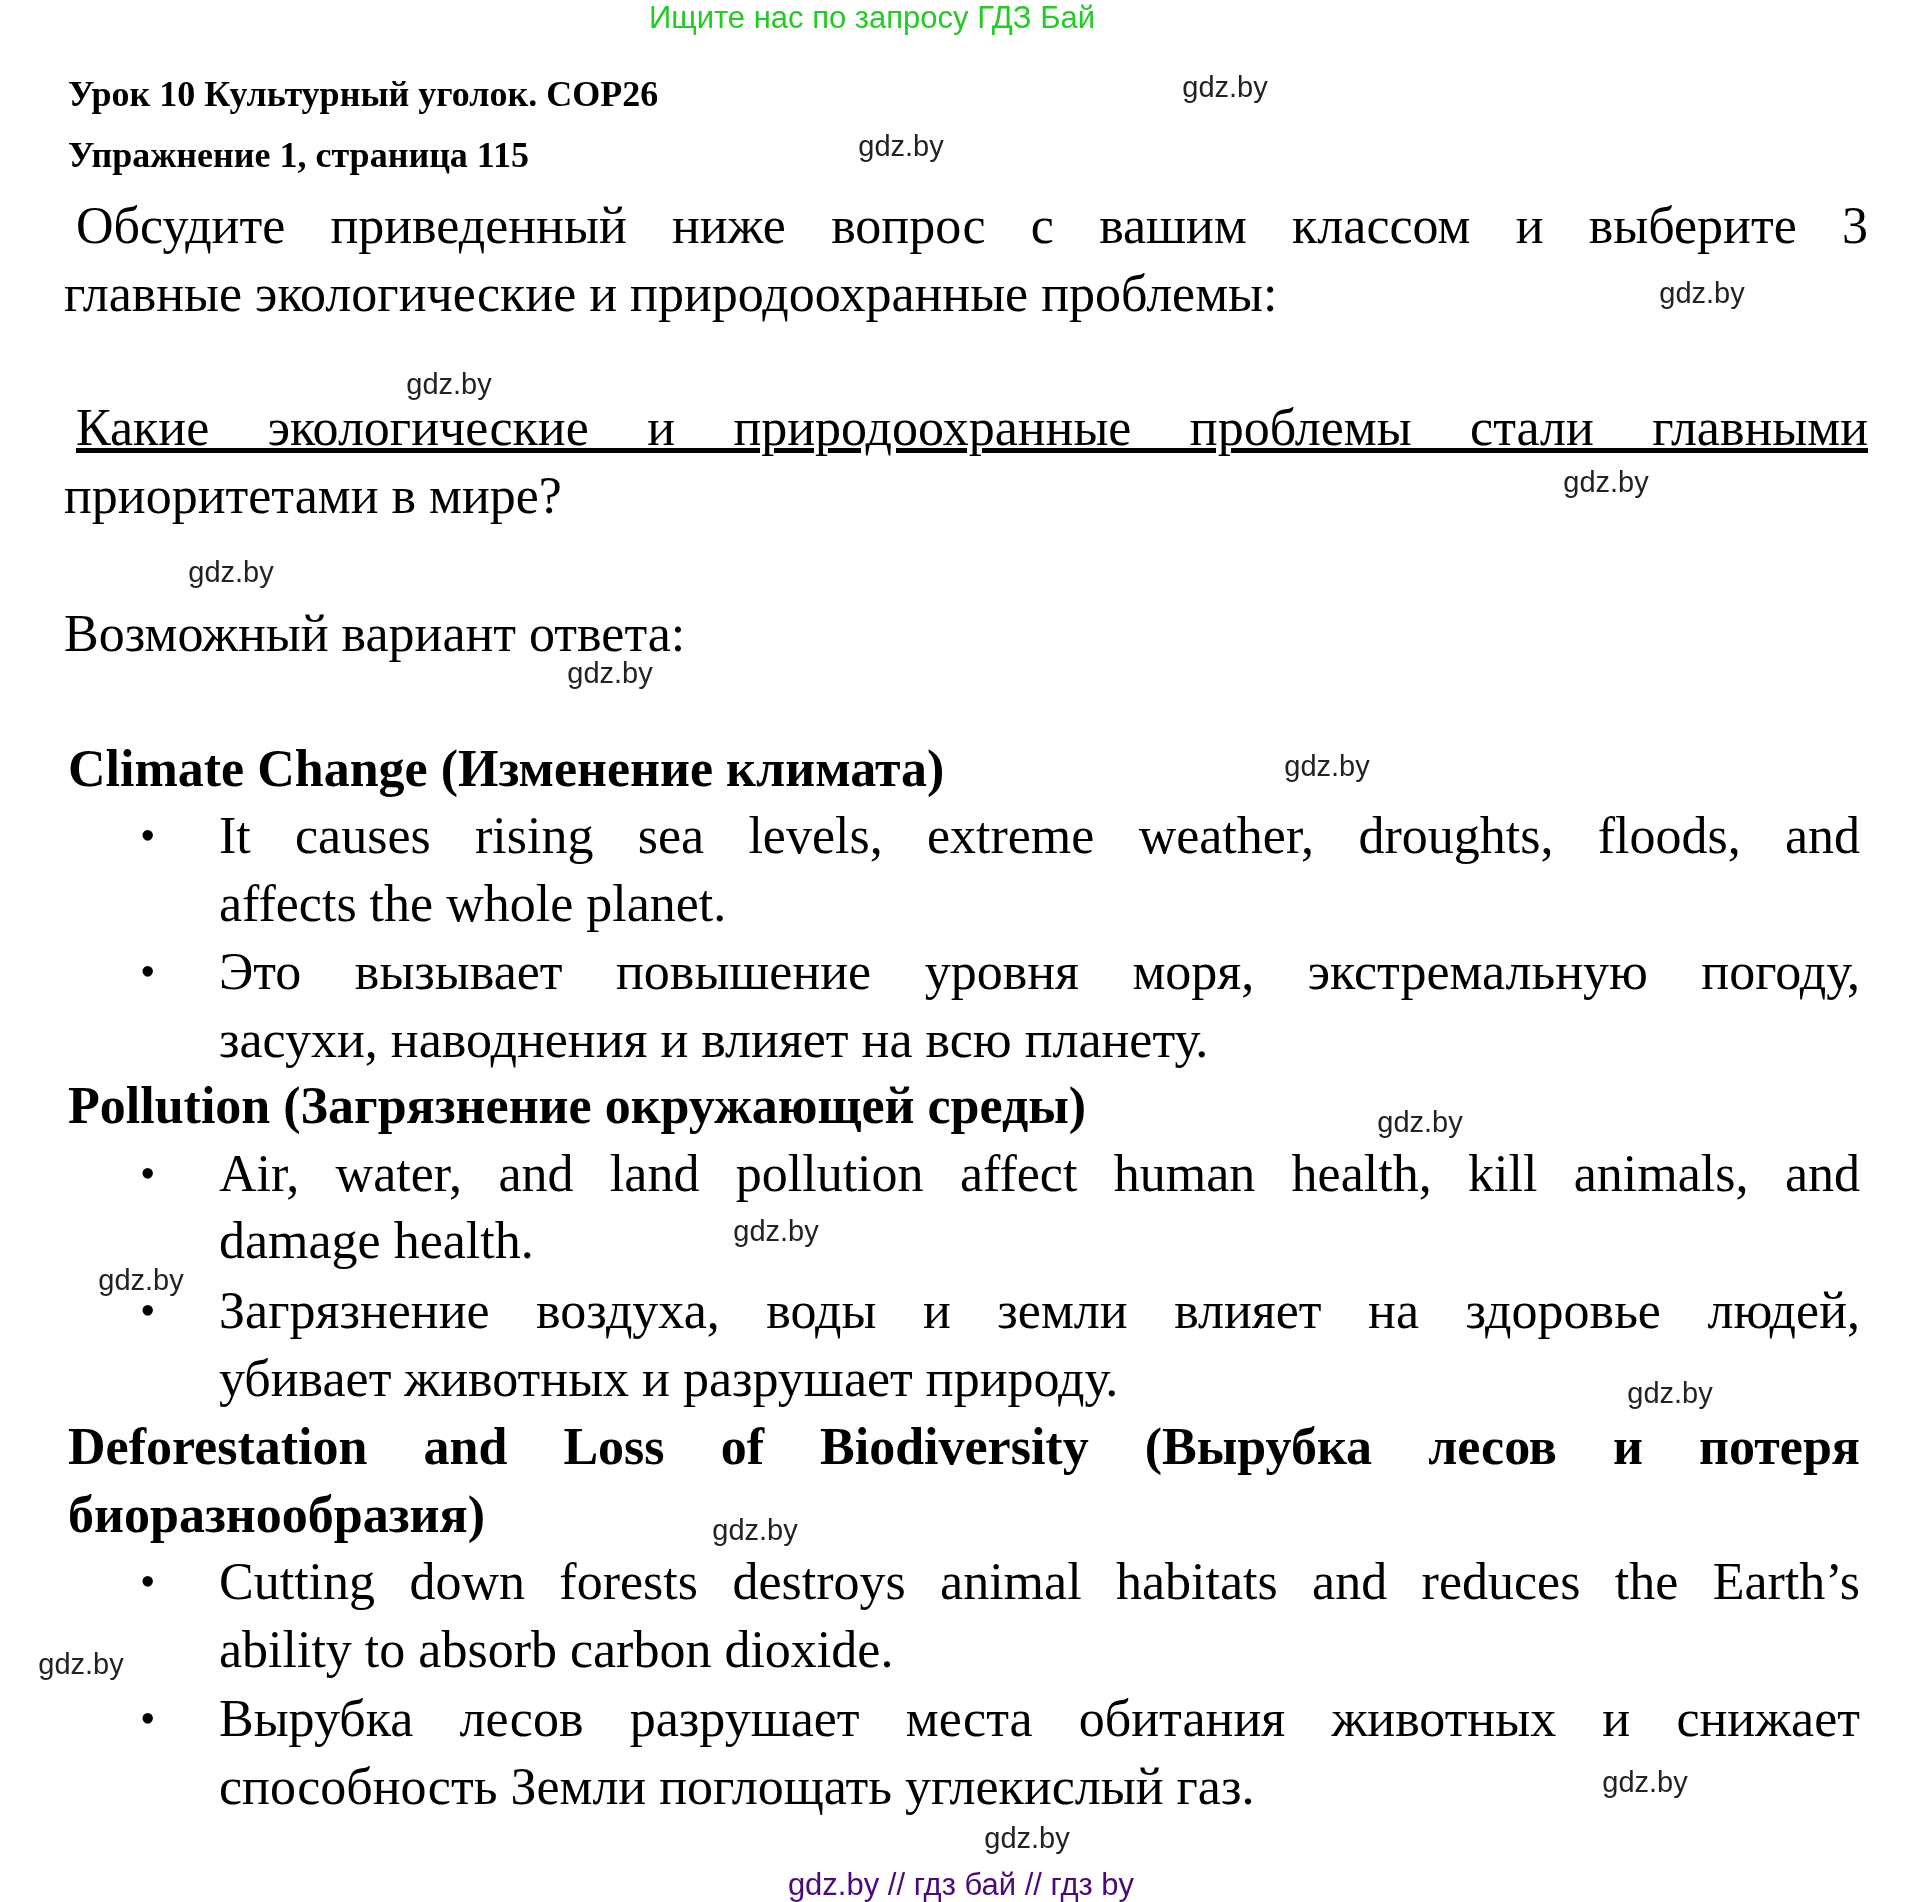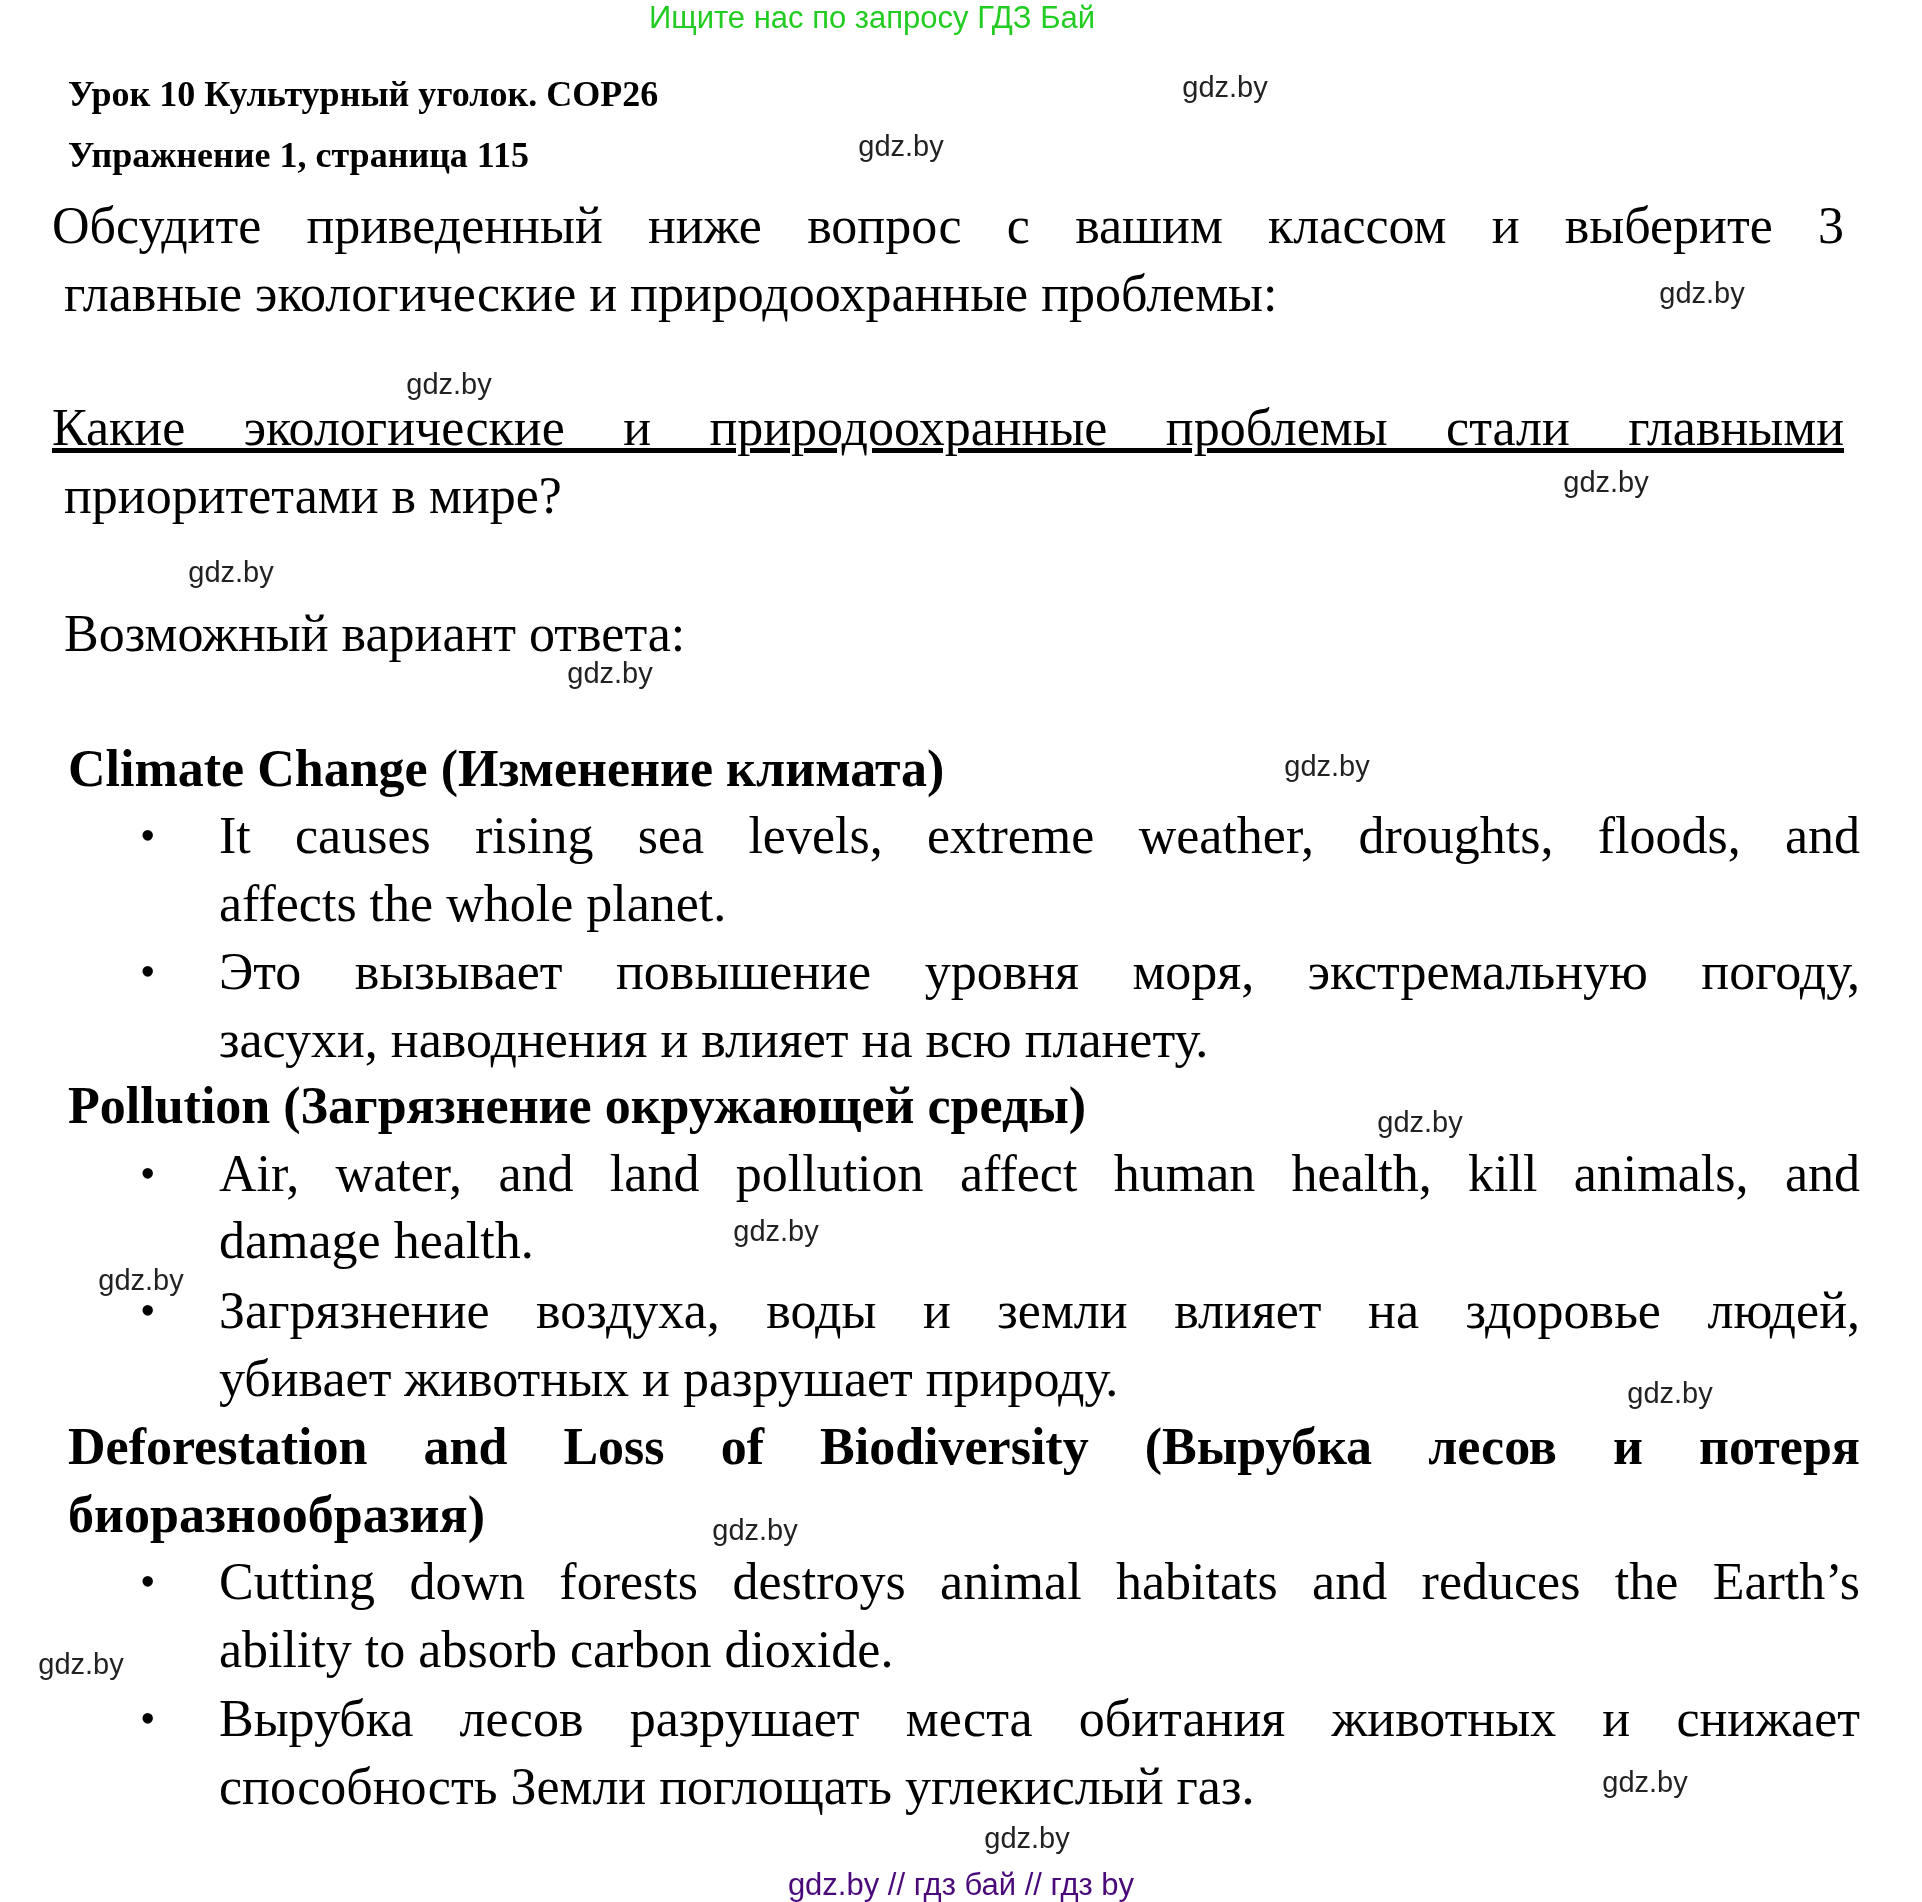--- a/index.html
+++ b/index.html
@@ -2,21 +2,21 @@
 <html><head>
 <meta charset="utf-8">
 <style>
   html, body { margin:0; padding:0; background:#ffffff; }
   body { width:1922px; height:1902px; position:relative; overflow:hidden; }
   .abs { position:absolute; white-space:nowrap; }
   .promo { top:0; left:0; width:1744px; text-align:center; font-family:"Liberation Sans", sans-serif; font-size:31px; color:#22cc22; line-height:36px; }
   .footer { top:1866px; left:0; width:1922px; text-align:center; font-family:"Liberation Sans", sans-serif; font-size:31px; color:#4b0a7a; line-height:38px; }
   .title { left:68px; font-family:"Liberation Serif", serif; font-weight:bold; font-size:36px; line-height:64px; color:#000; }
   .body { font-family:"Liberation Serif", serif; font-size:52px; line-height:66px; color:#000; }
-  .just { left:52px; width:1792px; text-align:justify; text-align-last:justify; }
+  .just { left:76px; width:1792px; text-align:justify; text-align-last:justify; }
   .left { left:64px; }
   .heading { left:68px; font-family:"Liberation Serif", serif; font-weight:bold; font-size:52px; line-height:66px; color:#000; }
   .heading.just { width:1792px; text-align:justify; text-align-last:justify; }
   .bullet { left:140px; font-family:"Liberation Serif", serif; font-size:44px; line-height:66px; color:#000; }
   .btext { left:219px; width:1641px; font-family:"Liberation Serif", serif; font-size:52px; line-height:66px; color:#000; }
   .btext.j { text-align:justify; text-align-last:justify; }
   .wm { font-family:"Liberation Sans", sans-serif; font-size:29px; color:#222; line-height:32px; transform:translate(-50%,-50%); }
 </style>
 </head>
 <body>

